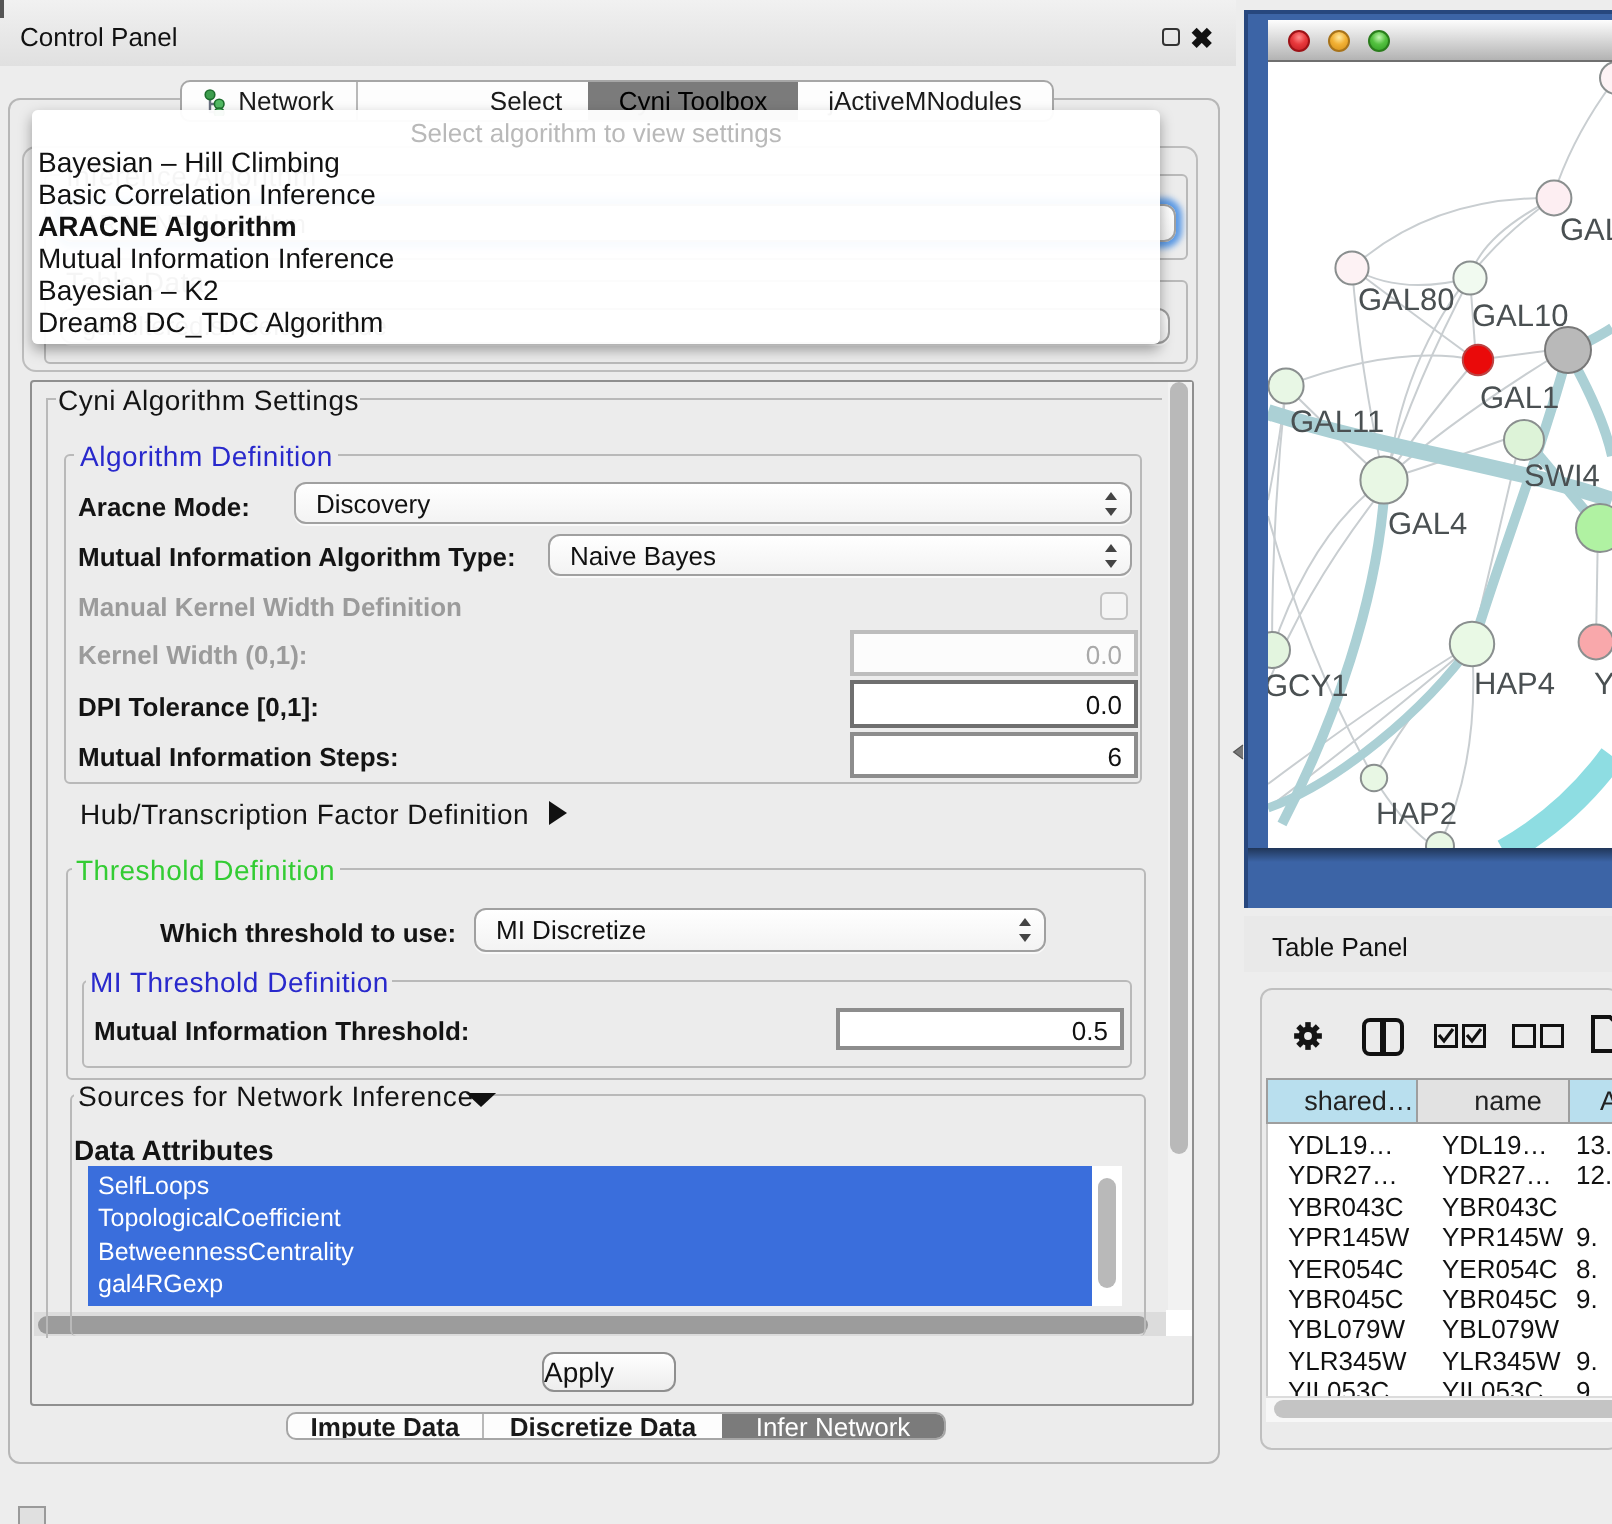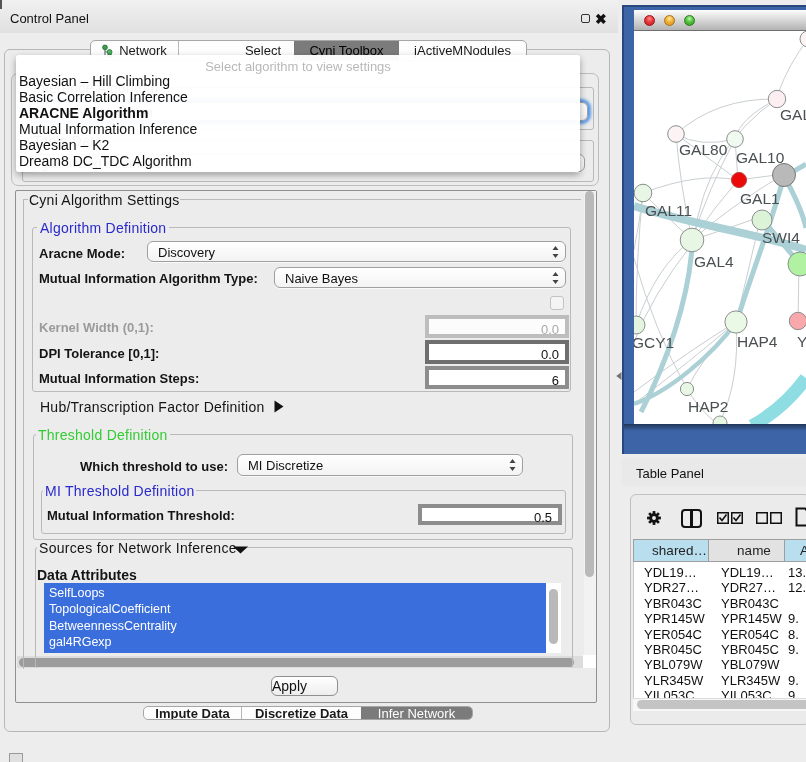--- a/index.html
+++ b/index.html
@@ -7,21 +7,21 @@
   font-family:"Liberation Sans", sans-serif; }
 .abs { position:absolute; }
 #stage { position:relative; width:806px; height:762px; }
 .blab { font-weight:bold; font-size:13px; color:#141414; }
 .combo { position:absolute; border:1px solid #a0a0a0; border-radius:6px;
   background:linear-gradient(#ffffff,#f3f3f3); font-size:13px; color:#111;
   box-shadow:0 1px 0 rgba(255,255,255,.7); }
 .combo .ct { position:absolute; left:10px; top:50%; transform:translateY(-50%); }
 .spin { position:absolute; right:6px; top:50%; transform:translateY(-50%);
   width:7px; height:12px; }
-.field { position:absolute; background:#fff; border:4px solid #14b8a6;
+.field { position:absolute; background:#fff; border:2px solid #14b8a6;
   font-size:13px; color:#111; text-align:right; padding-right:6px; }
 </style>
 </head>
 <body>
 <div id="stage">
 
   <div class="abs" style="left:0;top:0;width:618px;height:33px;background:linear-gradient(#f1f1f1,#e0e0e0);"></div>
   <div class="abs" style="left:0;top:0;width:2px;height:9px;background:#555;"></div>
   <div class="abs" style="left:10px;top:11px;font-size:13px;color:#111;">Control Panel</div>
   <div class="abs" style="left:581px;top:14px;width:9px;height:9px;border:1.5px solid #333;border-radius:2px;"></div>
@@ -95,20 +95,21 @@
 
   <div class="blab abs" style="left:39px;top:271px;">Mutual Information Algorithm Type:</div>
   <div class="combo" style="left:274px;top:267px;width:292px;height:21px;">
       <span class="ct">Naive Bayes</span>
     <svg class="spin" viewBox="0 0 7 12">
         <path d="M3.5 0 L6.5 4 L0.5 4 Z" fill="#444"></path>
         <path d="M3.5 12 L6.5 8 L0.5 8 Z" fill="#444"></path>
       </svg>
     </div>
 
+  <div class="blab abs" style="left:39px;top:296px;color:#9b9b9b;">Manual Kernel Width Definition</div>
   <div class="abs" style="left:550px;top:296px;width:14px;height:14px;border:1px solid #c3c3c3;border-radius:3px;background:#f4f4f4;"></div>
 
   <div class="blab abs" style="left:39px;top:320px;color:#9b9b9b;">Kernel Width (0,1):</div>
   <div class="field" style="left:425px;top:315px;width:144px;height:23px;border-color:#bdbdbd;background:#fcfcfc;color:#a9a9a9;line-height:21px;">0.0</div>
 
   <div class="blab abs" style="left:39px;top:346px;">DPI Tolerance [0,1]:</div>
   <div class="field" style="left:425px;top:340px;width:144px;height:24px;border-color:#6f6f6f;line-height:22px;">0.0</div>
 
   <div class="blab abs" style="left:39px;top:371px;">Mutual Information Steps:</div>
   <div class="field" style="left:425px;top:366px;width:144px;height:23px;border-color:#8d8d8d;line-height:21px;">6</div>

